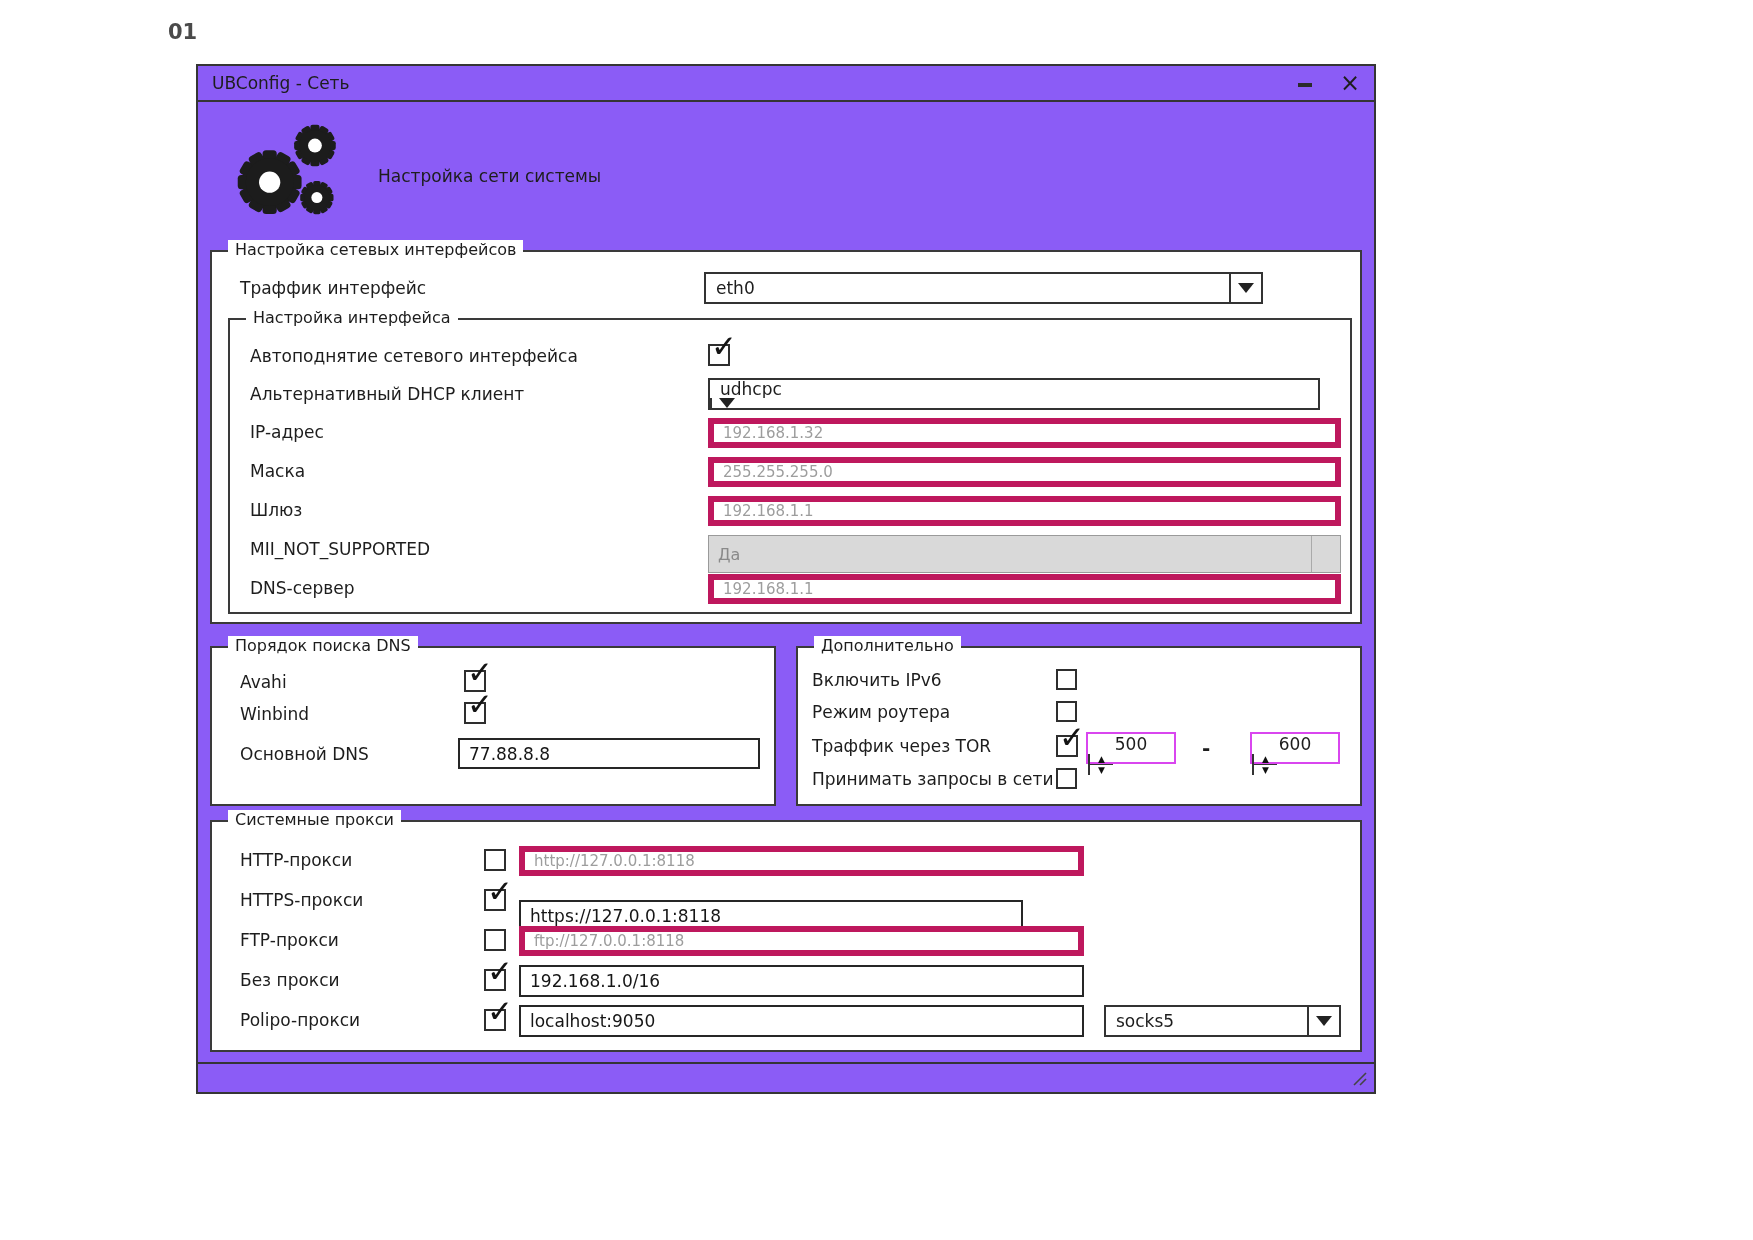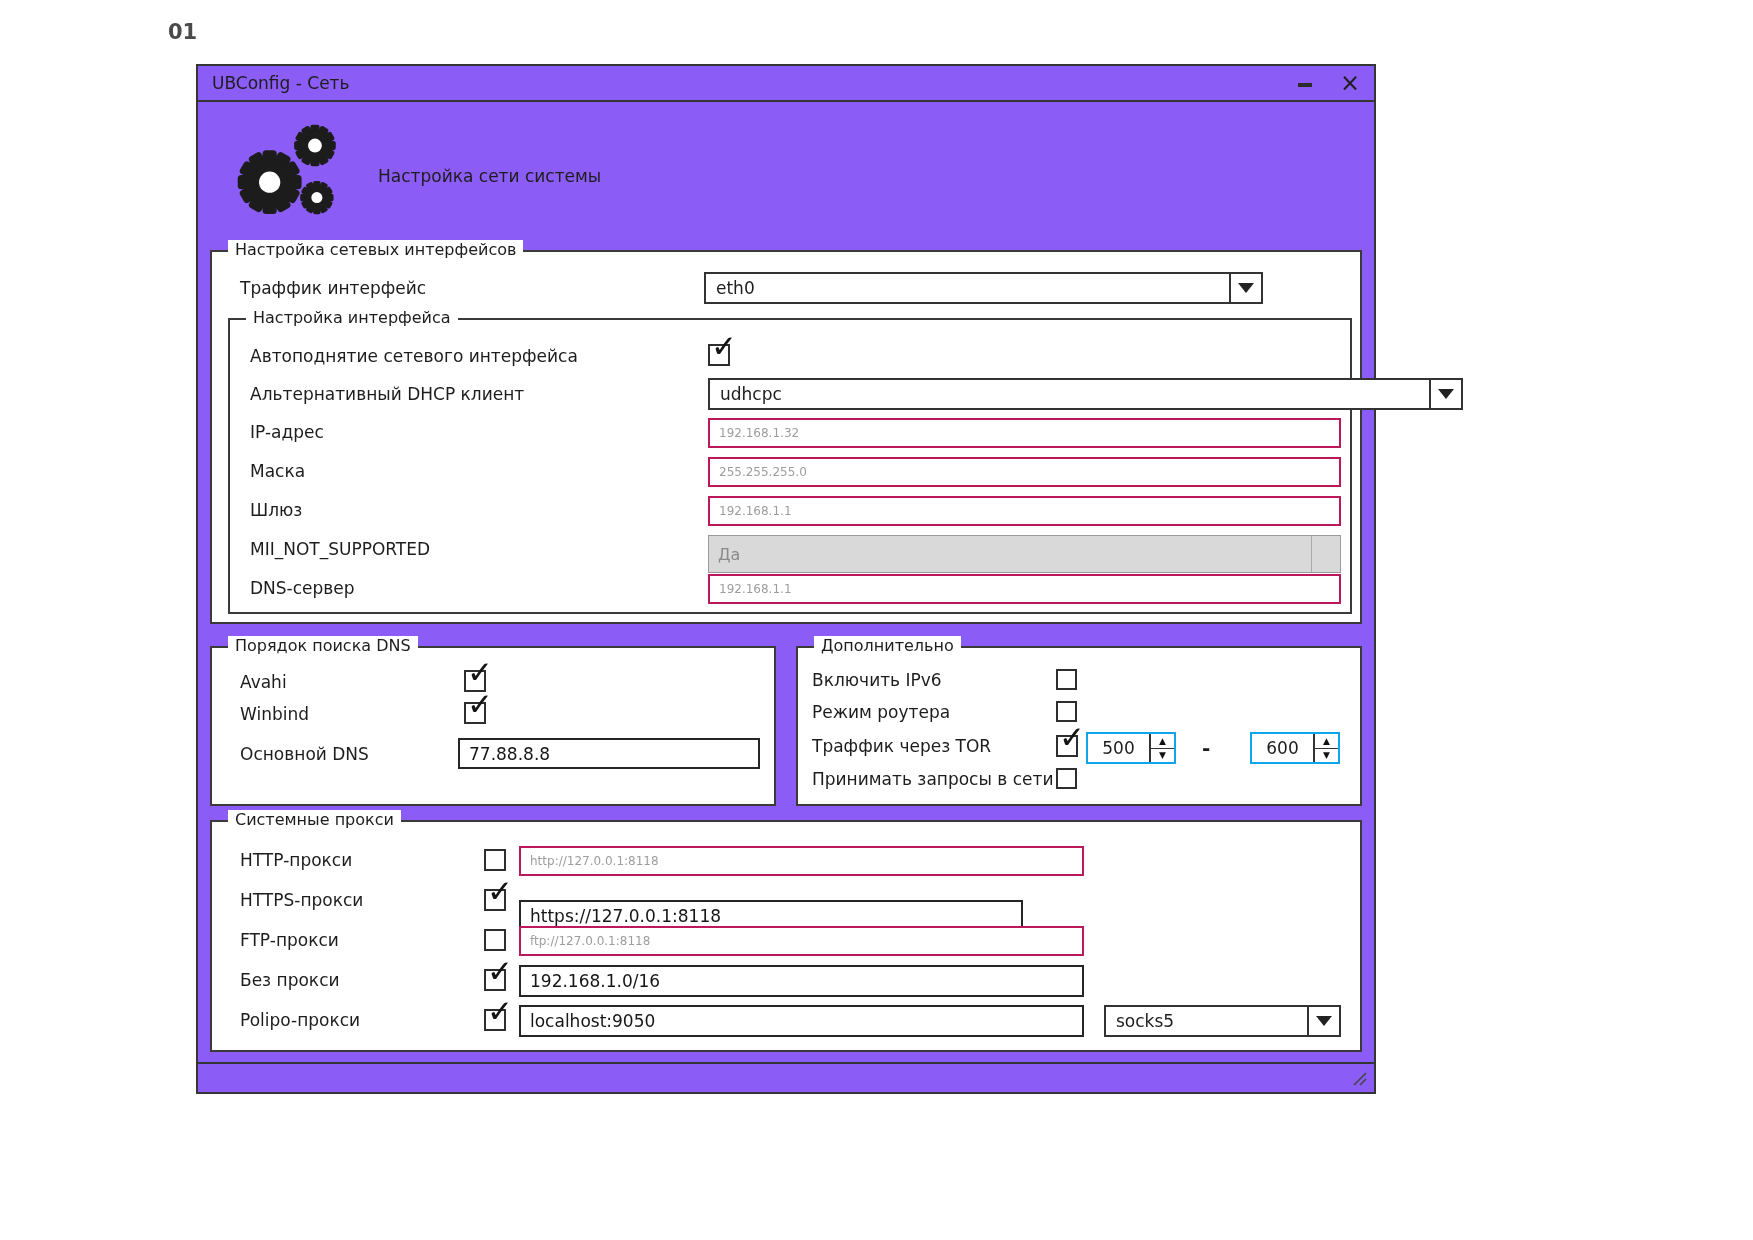--- a/index.html
+++ b/index.html
@@ -30,21 +30,21 @@
   .groupbox { position:absolute; border:2px solid #3a3a3a; box-sizing:border-box; background:#fff; }
   .legend {
     position:absolute; top:-12px; left:16px; background:#fff;
     padding:0 7px; font-size:16px; white-space:nowrap;text-align:right;
   }
 
   .lbl { position:absolute; font-size:17px; white-space:nowrap; }
 
   .ti {
     position:absolute; box-sizing:border-box; background:#fff;
-    border:2px solid #be185d; font-family:inherit; font-size:12px;
+    border:6px solid #be185d; font-family:inherit; font-size:15px;
     padding:0 9px; color:#161616; outline:none;
   }
   .ti::placeholder { color:#9d9d9d; opacity:1; }
   .ti.filled { border:2px solid #262626; font-size:17px; }
 
   .dis-field {
     position:absolute; box-sizing:border-box; background:#d9d9d9;
     border:1px solid #9a9a9a; display:flex; align-items:center;
     padding:18px 9px; font-size:16px; color:#8a8a8a;
   }
@@ -60,21 +60,21 @@
 
   .cb {
     position:absolute; width:22px; height:22px; box-sizing:border-box;
     border:2px solid #2e2e2e; background:#fff;
   }
   .tick {
     position:absolute; left:1px; top:-15px; font-size:31px; font-weight:bold;
     color:#141414; line-height:1; pointer-events:none;
   }
 
-  .spin { position:absolute; box-sizing:border-box; border:2px solid #0ea5e9; background:#fff; display:flex; align-items:stretch; }
+  .spin { position:absolute; box-sizing:border-box; border:2px solid #d946ef; background:#fff; display:flex; align-items:stretch;flex-direction:column; }
   .spin-num { flex:1; display:flex; align-items:center; justify-content:center; font-size:17px; }
   .spin-btns { width:23px; border-left:2px solid #333; display:flex; flex-direction:column; }
   .spin-b { flex:1; display:flex; align-items:center; justify-content:center; font-size:9px; color:#111; }
   .spin-b.up { border-bottom:1px solid #333; }
 
   .dash { position:absolute; font-size:20px; font-weight:bold; }
 
   .statusbar { position:absolute; left:0; right:0; top:996px; bottom:0; border-top:2px solid #353535; }
   .grip { position:absolute; right:6px; bottom:5px; width:18px; height:18px; }
 </style>
@@ -133,21 +133,21 @@
 
       <div class="groupbox" style="left:16px; top:66px; width:1124px; height:296px;">
         <span class="legend">Настройка интерфейса</span>
 
         <span class="lbl" style="left:20px; top:26px;">Автоподнятие сетевого интерфейса</span>
         <div class="cb" style="left:478px; top:24px;">
           <span class="tick">✓</span>
         </div>
 
         <span class="lbl" style="left:20px; top:64px;">Альтернативный DHCP клиент</span>
-        <div class="dd" style="left:478px; top:58px; width:755px; height:32px;">
+        <div class="dd" style="left:478px; top:58px; width:612px; height:32px;flex-direction:column;">
           <span class="dd-val">udhcpc</span>
           <span class="dd-btn">
             <span class="arr"></span>
           </span>
         </div>
 
         <span class="lbl" style="left:20px; top:102px;">IP-адрес</span>
         <input class="ti" style="left: 478px; top: 98px; width: 633px; height: 30px;" placeholder="192.168.1.32">
 
         <span class="lbl" style="left:20px; top:141px;">Маска</span>

